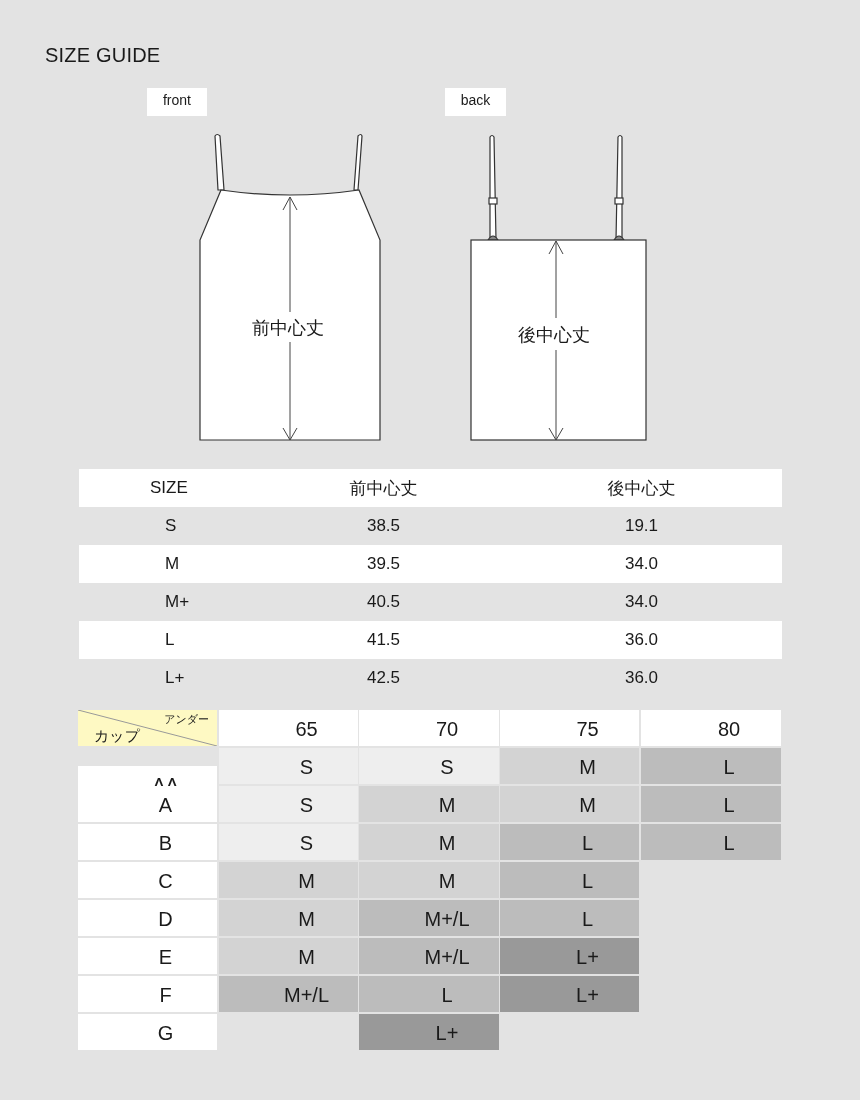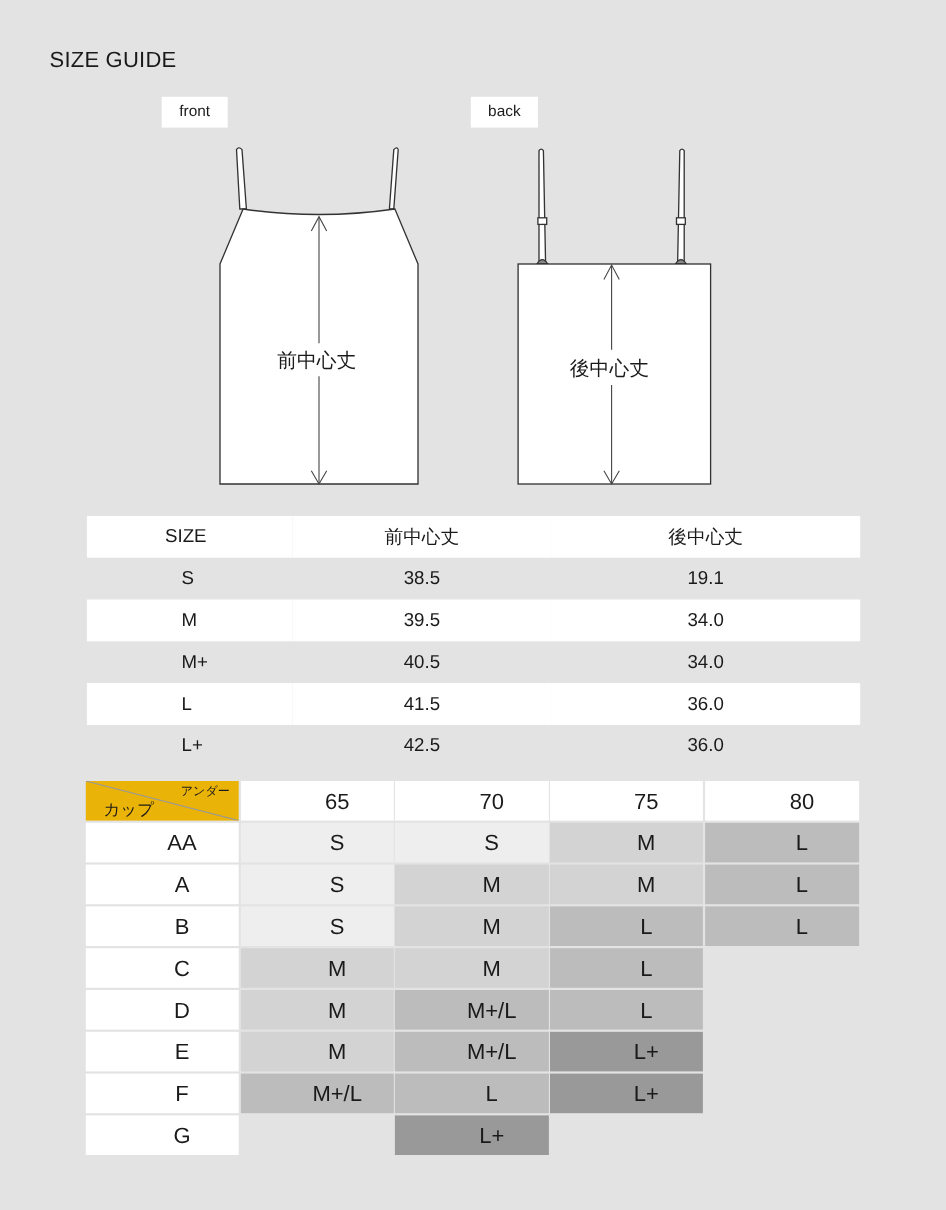--- a/index.html
+++ b/index.html
@@ -1,36 +1,36 @@
 <!DOCTYPE html>
 <html><head>
 <meta charset="utf-8">
 <style>
   html, body { margin:0; padding:0; }
   body { width:860px; height:1100px; background:#e3e3e3; position:relative; overflow:hidden;
          font-family:"Liberation Sans", "DejaVu Sans", sans-serif; color:#1a1a1a; }
   .title { position:absolute; left:45px; top:44px; font-size:20px; letter-spacing:0.2px; }
   .tag { position:absolute; background:#fff; font-size:14px; height:28px; line-height:24px; text-align:center; }
   .tag.front { left:147px; top:88px; width:60px; }
-  .tag.back { left:428px; top:88px; width:61px; }
+  .tag.back { left:445px; top:88px; width:61px; }
   svg.garment { position:absolute; left:0; top:0; }
   .glabel { position:absolute; font-size:18px; background:#fff; padding:0 2px; }
   .glabel.front { left:250px; top:316px; }
   .glabel.back { left:516px; top:323px; }
 
   table.meas { position:absolute; left:79px; top:469px; width:703px; border-collapse:collapse; }
   table.meas td { height:38px; font-size:17px; text-align:center; padding:0; }
   table.meas tr.white td { background:#fff; }
   table.meas td.c0 { width:187px; text-align:left; padding-left:86px; box-sizing:border-box; }
   table.meas tr.hdr td.c0 { padding-left:71px; }
   table.meas td.c1 { width:235px; }
 
   .grid { position:absolute; left:78px; top:710px; }
   .cell { position:absolute; width:139px; height:36px; line-height:38px; text-align:center; font-size:20px; box-sizing:border-box;padding-left:36px; }
-  .corner { position:absolute; left:0; top:0; width:139px; height:36px; background:#eab308; }
+  .corner { position:absolute; left:0; top:0; width:139px; height:36px; background:#fef9c3; }
   .corner .under { position:absolute; right:8px; top:2px; font-size:11px; }
   .corner .cup { position:absolute; left:16px; top:17px; font-size:15px; }
 </style>
 </head>
 <body>
 
 <div class="title">SIZE GUIDE</div>
 
 <div class="tag front">front</div>
 <div class="tag back">back</div>
@@ -108,21 +108,21 @@
     <svg width="139" height="36" style="position:absolute;left:0;top:0">
       <line x1="0" y1="0" x2="139" y2="36" stroke="#999" stroke-width="1"></line>
     </svg>
     <span class="under">アンダー</span>
     <span class="cup">カップ</span>
   </div>
 <div class="cell" style="left: 141px; top: 0px; width: 139px; background: rgb(255, 255, 255);">65</div>
     <div class="cell" style="left: 281px; top: 0px; width: 140px; background: rgb(255, 255, 255);">70</div>
     <div class="cell" style="left: 422px; top: 0px; width: 139px; background: rgb(255, 255, 255);">75</div>
     <div class="cell" style="left: 563px; top: 0px; width: 140px; background: rgb(255, 255, 255);">80</div>
-    <div class="cell" style="left: 0px; top: 38px; width: 139px; background: rgb(255, 255, 255);">AA</div>
+    <div class="cell" style="left: 0px; top: 56px; width: 139px; background: rgb(255, 255, 255);">AA</div>
     <div class="cell" style="left: 141px; top: 38px; width: 139px; background: rgb(238, 238, 238);">S</div>
     <div class="cell" style="left: 281px; top: 38px; width: 140px; background: rgb(238, 238, 238);">S</div>
     <div class="cell" style="left: 422px; top: 38px; width: 139px; background: rgb(211, 211, 211);">M</div>
     <div class="cell" style="left: 563px; top: 38px; width: 140px; background: rgb(188, 188, 188);">L</div>
     <div class="cell" style="left: 0px; top: 76px; width: 139px; background: rgb(255, 255, 255);">A</div>
     <div class="cell" style="left: 141px; top: 76px; width: 139px; background: rgb(238, 238, 238);">S</div>
     <div class="cell" style="left: 281px; top: 76px; width: 140px; background: rgb(211, 211, 211);">M</div>
     <div class="cell" style="left: 422px; top: 76px; width: 139px; background: rgb(211, 211, 211);">M</div>
     <div class="cell" style="left: 563px; top: 76px; width: 140px; background: rgb(188, 188, 188);">L</div>
     <div class="cell" style="left: 0px; top: 114px; width: 139px; background: rgb(255, 255, 255);">B</div>

